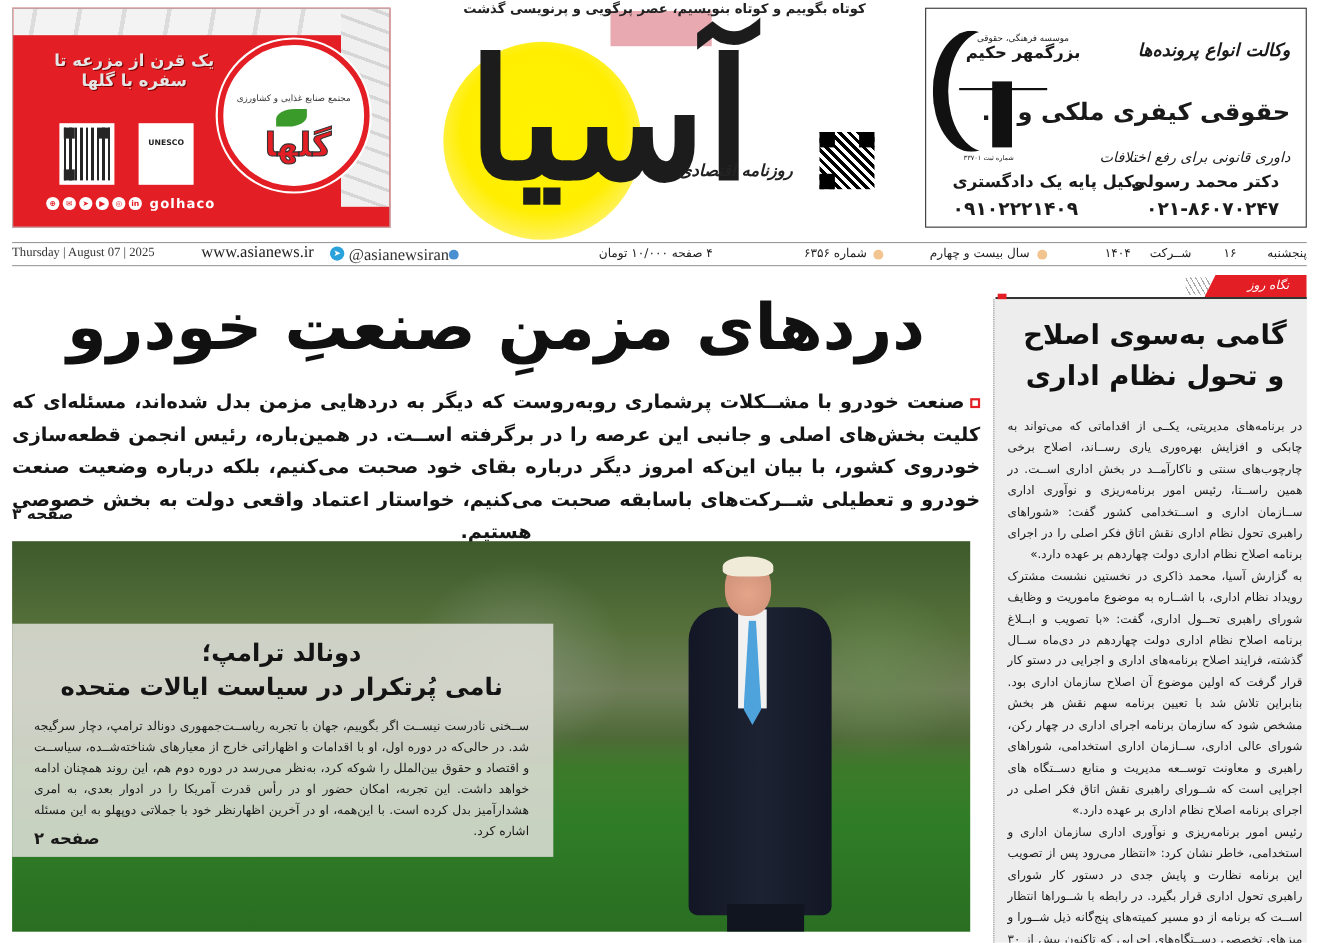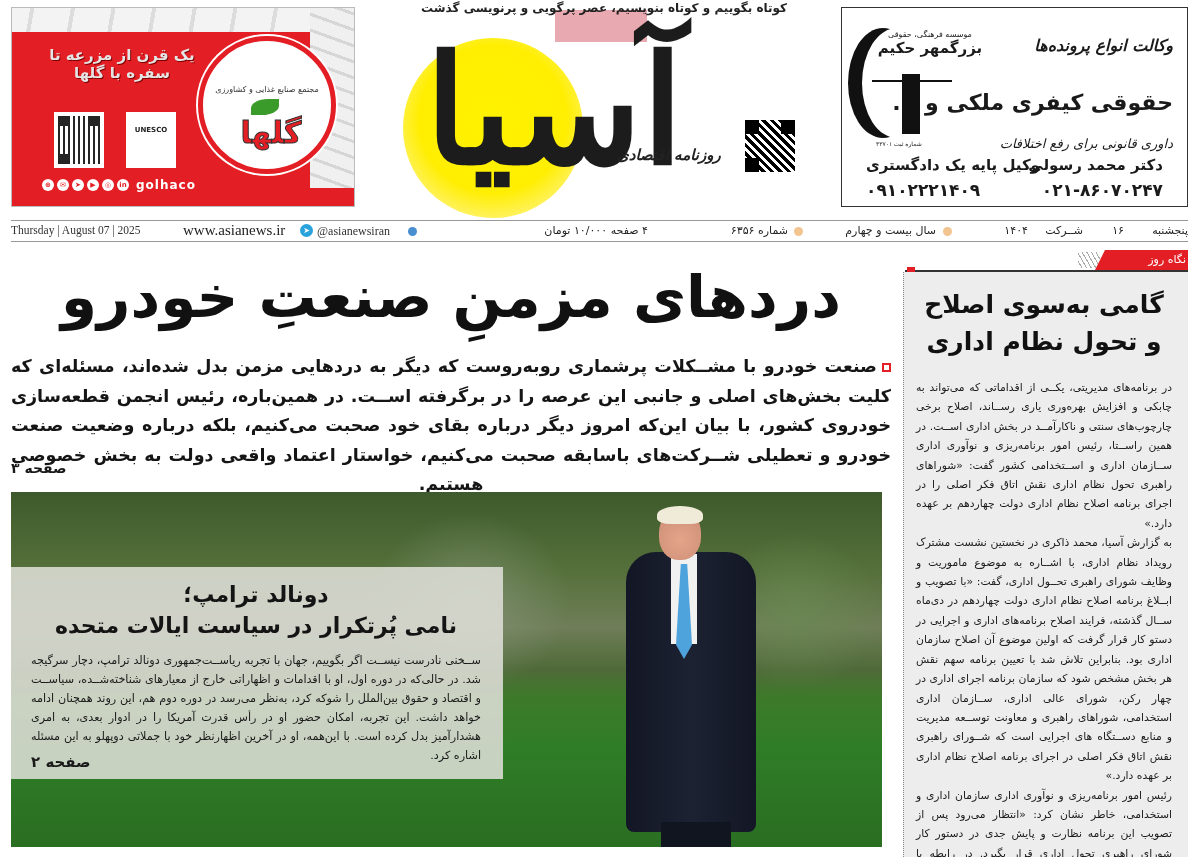--- a/index.html
+++ b/index.html
@@ -129,21 +129,21 @@
   
   .dateline-rule-top { position: absolute; left: 11px; top: 220px; width: 1177px; height: 1px; background: #999; }
   .dateline-rule-bottom { position: absolute; left: 11px; top: 241px; width: 1177px; height: 1px; background: #999; }
   .dateline { position: absolute; left: 11px; top: 221px; width: 1177px; height: 20px; font-size: 11px; }
   .dateline .en-date { position: absolute; left: 0; top: 3px; font-family: "Liberation Serif", serif; font-size: 11.5px; color: #333; }
   .dateline .site { position: absolute; left: 172px; top: 1px; font-family: "Liberation Serif", serif; font-size: 15px; color: #222; }
   .dateline .tg-icon {
     position: absolute; left: 289px; top: 3px; width: 13px; height: 13px; border-radius: 50%;
     background: #2aa3dd; color: #fff; font-size: 8px; line-height: 13px; text-align: center;
   }
-  .dateline .handle { position: absolute; left: 306px; top: 3px; font-family: "Liberation Serif", serif; font-size: 12px; color: #333; }
+  .dateline .handle { position: absolute; left: 306px; top: 3px; font-family: "Liberation Serif", serif; font-size: 15px; color: #333; }
   .dateline .verify-icon {
     position: absolute; left: 397px; top: 6px; width: 9px; height: 9px; border-radius: 50%; background: #4a8fd0;
   }
   .dateline .fa { position: absolute; top: 3px; direction: rtl; font-size: 11px; color: #222; }
   .dateline .sep-dot { position: absolute; top: 6px; width: 9px; height: 9px; border-radius: 50%; background: #f2c48f; }
 
   
   .main-headline {
     position: absolute; left: 11px; top: 262px; width: 880px; text-align: center;
     font-size: 58px; font-weight: bold; line-height: 70px; direction: rtl; color: #111;
@@ -193,32 +193,33 @@
   .overlay .body {
     margin-top: 10px; font-size: 11.2px; line-height: 19px; text-align: justify; color: #1a1a1a;
   }
   .overlay .page-ref {
     position: absolute; left: 20px; bottom: 8px; font-size: 15px; font-weight: bold;
   }
 
   
   .side-label {
     position: absolute; left: 1095px; top: 250px; width: 93px; height: 20px;
-    background: #e31e24; color: #fff; font-size: 11px; direction: rtl; padding-right: 2px; line-height: 20px;
+    background: #e31e24; color: #fff; font-size: 11px; direction: rtl; padding-right: 16px; line-height: 20px;
     clip-path: polygon(10px 0, 100% 0, 100% 100%, 0 100%);
+    font-style: italic;
   }
   .side-hatch {
     position: absolute; left: 1078px; top: 252px; width: 22px; height: 16px;
     background: repeating-linear-gradient(60deg, transparent 0 3px, #aaa 3px 4px);
   }
   .side-rule { position: absolute; left: 905px; top: 270px; width: 283px; height: 2px; background: #333; }
   .side-rule-dot { position: absolute; left: 907px; top: 267px; width: 8px; height: 8px; background: #e31e24; }
   .side-box {
     position: absolute; left: 903px; top: 272px; width: 285px; height: 585px;
-    background: #ededed; border-left: 1px dotted #888; direction: rtl; padding: 14px 16px 0 12px;
+    background: #ededed; border-left: 1px dotted #888; direction: rtl; padding: 14px 4px 0 12px;
   }
   .side-box .title1, .side-box .title2 {
     text-align: center; font-size: 25px; font-weight: bold; line-height: 37px; color: #111;
   }
   .side-box .body {
     margin-top: 18px; font-size: 10.8px; line-height: 19.4px; text-align: justify; color: #1b1b1b;
   }
   .side-box .body p { margin: 0; }
 </style>
 </head>

